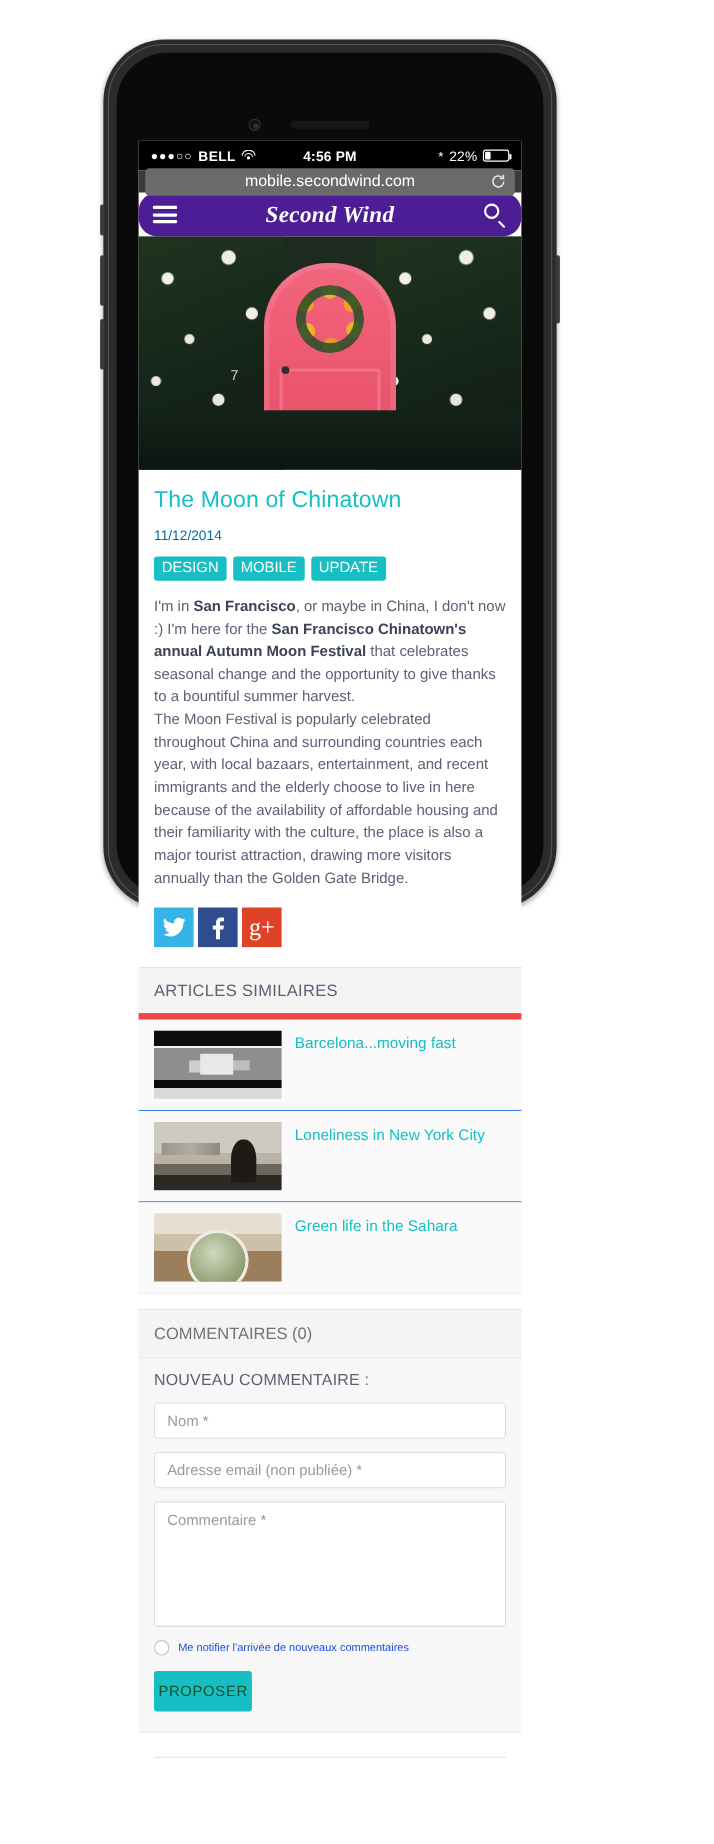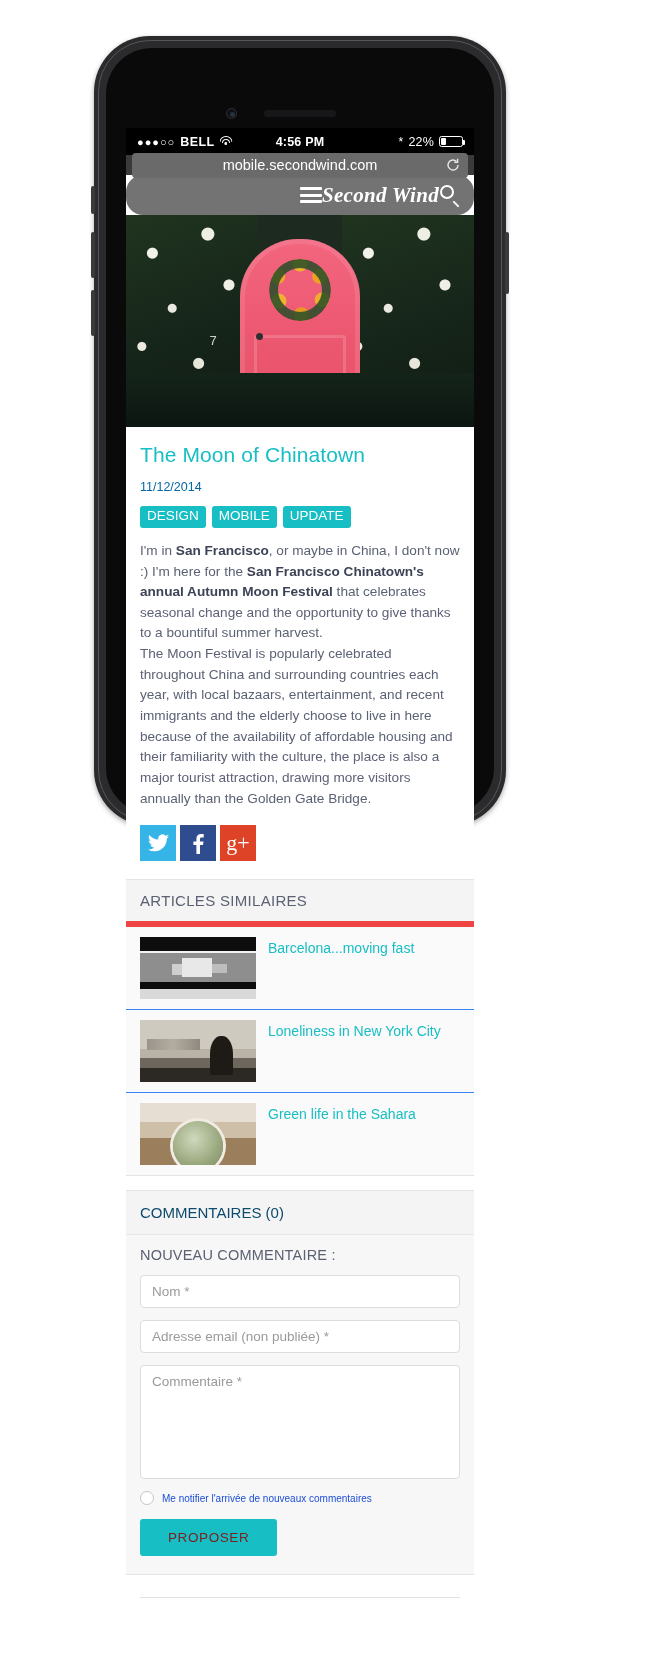--- a/index.html
+++ b/index.html
@@ -100,22 +100,22 @@
     display:flex; align-items:center; justify-content:center; position:relative;
   }
   .urlfield .url{ color:#fff; font-size:14.5px; }
   .reload{
     position:absolute; right:8px; top:50%; transform:translateY(-50%);
     width:14px; height:14px; color:#e6e6e6;
   }
 
   
   .siteheader{
-    height:40px; background:#737373;
-    display:flex; align-items:center; justify-content:flex-end;
+    height:40px; background:#4c1d95;
+    display:flex; align-items:center; justify-content:space-between;
     padding:0 13px;
     border-radius:17px;
   }
   .burger{ width:22px; display:flex; flex-direction:column; gap:3.6px; cursor:pointer;}
   .burger i{ display:block; height:3px; background:#fff; border-radius:1px;}
   .brand{
     color:#fff; font-family:"Liberation Serif", serif;
     font-style:italic; font-weight:bold; font-size:21px; letter-spacing:.3px;
   }
   .searchico{ width:22px; height:22px; position:relative; cursor:pointer;}
@@ -248,42 +248,42 @@
   .th-sahara:after{
     content:""; position:absolute; left:50%; top:28%; transform:translateX(-50%);
     width:50px; height:50px; border-radius:50%;
     background:radial-gradient(circle at 42% 36%, #cfd9bd 0%, #9aa87e 58%, #7b8a60 100%);
     box-shadow:0 0 0 3px #f0ece3;
   }
   .rel-title{ color:#17bec4; font-size:14px; line-height:1.3; padding-top:2px; cursor:pointer;}
 
   
   .cmt-head{
-    padding:13px 14px; color:#0c4a6e; font-size:15px; background:#f4f4f4;
+    padding:13px 14px; color:#737373; font-size:15px; background:#f4f4f4;
     border-bottom:1px solid #e8e8e8;
   }
   .cmt-form{ background:#f7f7f7; padding:12px 14px 18px 14px; }
   .cmt-form-title{ color:#5b6173; font-size:14.5px; margin-bottom:12px; letter-spacing:.2px;}
   .field{
     width:100%; height:33px; background:#fff;
     border:1px solid #dcdcdc; border-radius:4px;
     padding:0 11px; color:#9a9a9a; font-size:13.5px;
     font-family:"Liberation Sans", sans-serif; margin-bottom:12px;
     display:flex; align-items:center;
   }
   .field.area{ height:114px; align-items:flex-start; padding-top:8px; }
   .checkrow{ display:flex; align-items:center; gap:8px; margin:2px 0 14px 0;}
   .chk{
     width:14px; height:14px; border:1px solid #c6c6c6; border-radius:50%;
     background:#fff; flex:0 0 14px; cursor:pointer;
   }
   .checklabel{ color:#1d4ed8; font-size:10px; }
   .submit{
-    background:#17bec4; color:#7f1d1d; border:none; border-radius:3px;
-    padding:11px 28px; font-size:13.5px; letter-spacing:.6px;
+    background:#17bec4; color:#14532d; border:none; border-radius:3px;
+    padding:11px 4px; font-size:13.5px; letter-spacing:.6px;
     font-family:"Liberation Sans", sans-serif; cursor:pointer;
   }
   .footer-rule{
     height:1px; background:#e2e2e2; margin:22px 14px 0 14px;
   }
   .shadow-base{
     position:absolute; left:150px; top:818px; width:300px; height:16px;
     background:radial-gradient(ellipse at center, rgba(0,0,0,.22) 0%, rgba(0,0,0,0) 70%);
     pointer-events:none;
   }

